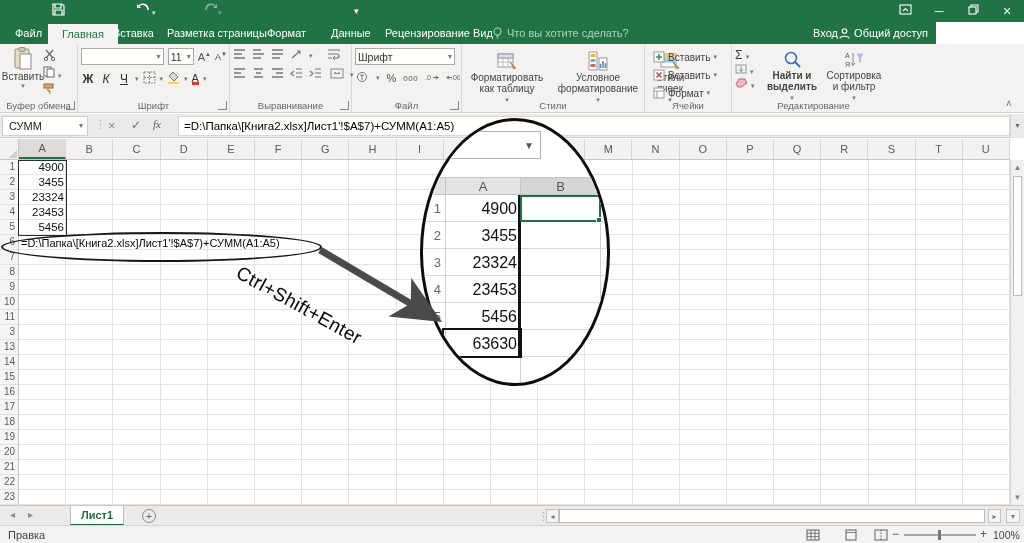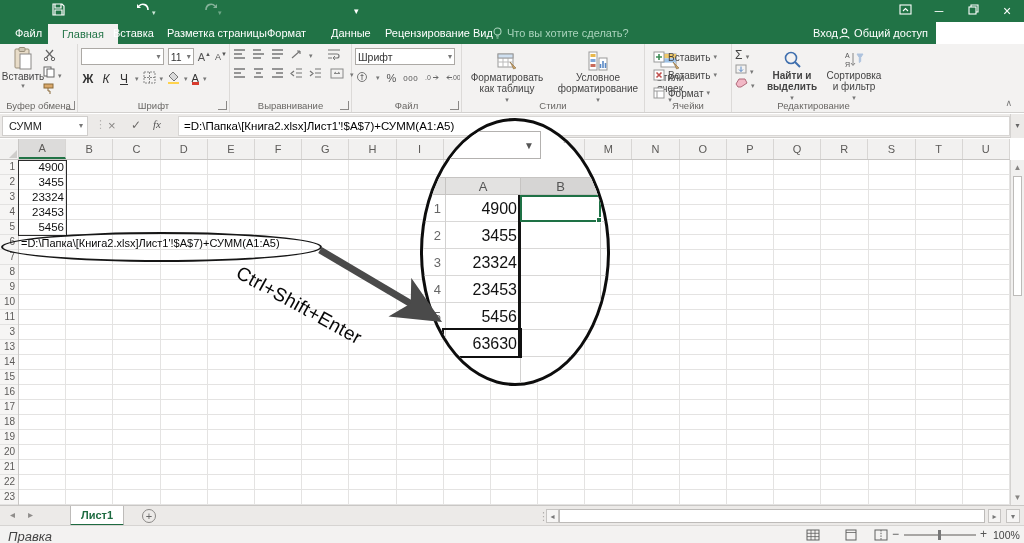--- a/index.html
+++ b/index.html
@@ -85,21 +85,21 @@
   .z-a6box { position:absolute; left:19px; top:133px; width:80px; height:30px; border:2.5px solid #101010; }
 
   
   .sheetbar { position:absolute; left:0; top:505px; width:1024px; height:20px; background:#eceae8; border-top:1px solid #c9c7c5; }
   .nav-arr { position:absolute; top:3px; color:#8f8d8b; font-size:10px; }
   .sheet-tab { position:absolute; left:70px; top:0; width:54px; height:20px; background:#fff; border-left:1px solid #bdbbb9; border-right:1px solid #bdbbb9; border-bottom:2px solid #1e6b41; text-align:center; line-height:18px; color:#1e6b41; font-weight:bold; font-size:11px; }
   .addsheet { position:absolute; left:142px; top:3px; width:14px; height:14px; border:1px solid #8a8886; border-radius:50%; color:#666; text-align:center; line-height:12px; font-size:11px; }
   .hscroll-arr { position:absolute; top:3px; width:13px; height:14px; background:#f6f5f4; border:1px solid #c6c4c2; color:#777; text-align:center; line-height:13px; font-size:8px; }
   .hthumb { position:absolute; left:559px; top:3px; width:426px; height:14px; background:#fff; border:1px solid #bdbbb9; }
   .statusbar { position:absolute; left:0; top:525px; width:1024px; height:18px; background:#f3f2f1; border-top:1px solid #d6d4d2; }
-  .status-mode { position:absolute; left:8px; top:3px; font-size:13px; color:#444;font-style:italic; }
+  .status-mode { position:absolute; left:8px; top:3px; font-size:11px; color:#444; }
   .view-ic { position:absolute; top:3px; width:14px; height:12px; }
   .zoom-track { position:absolute; left:904px; top:8px; width:72px; height:2px; background:#a8a6a4; }
   .zoom-thumb { position:absolute; left:34px; top:-4px; width:3px; height:10px; background:#777; }
   .zoom-pm { position:absolute; top:1px; color:#555; font-size:12px; }
   .zoom-val { position:absolute; left:993px; top:3px; font-size:10.5px; color:#444; }
 </style>
 </head>
 <body>
 
 <div class="app">

